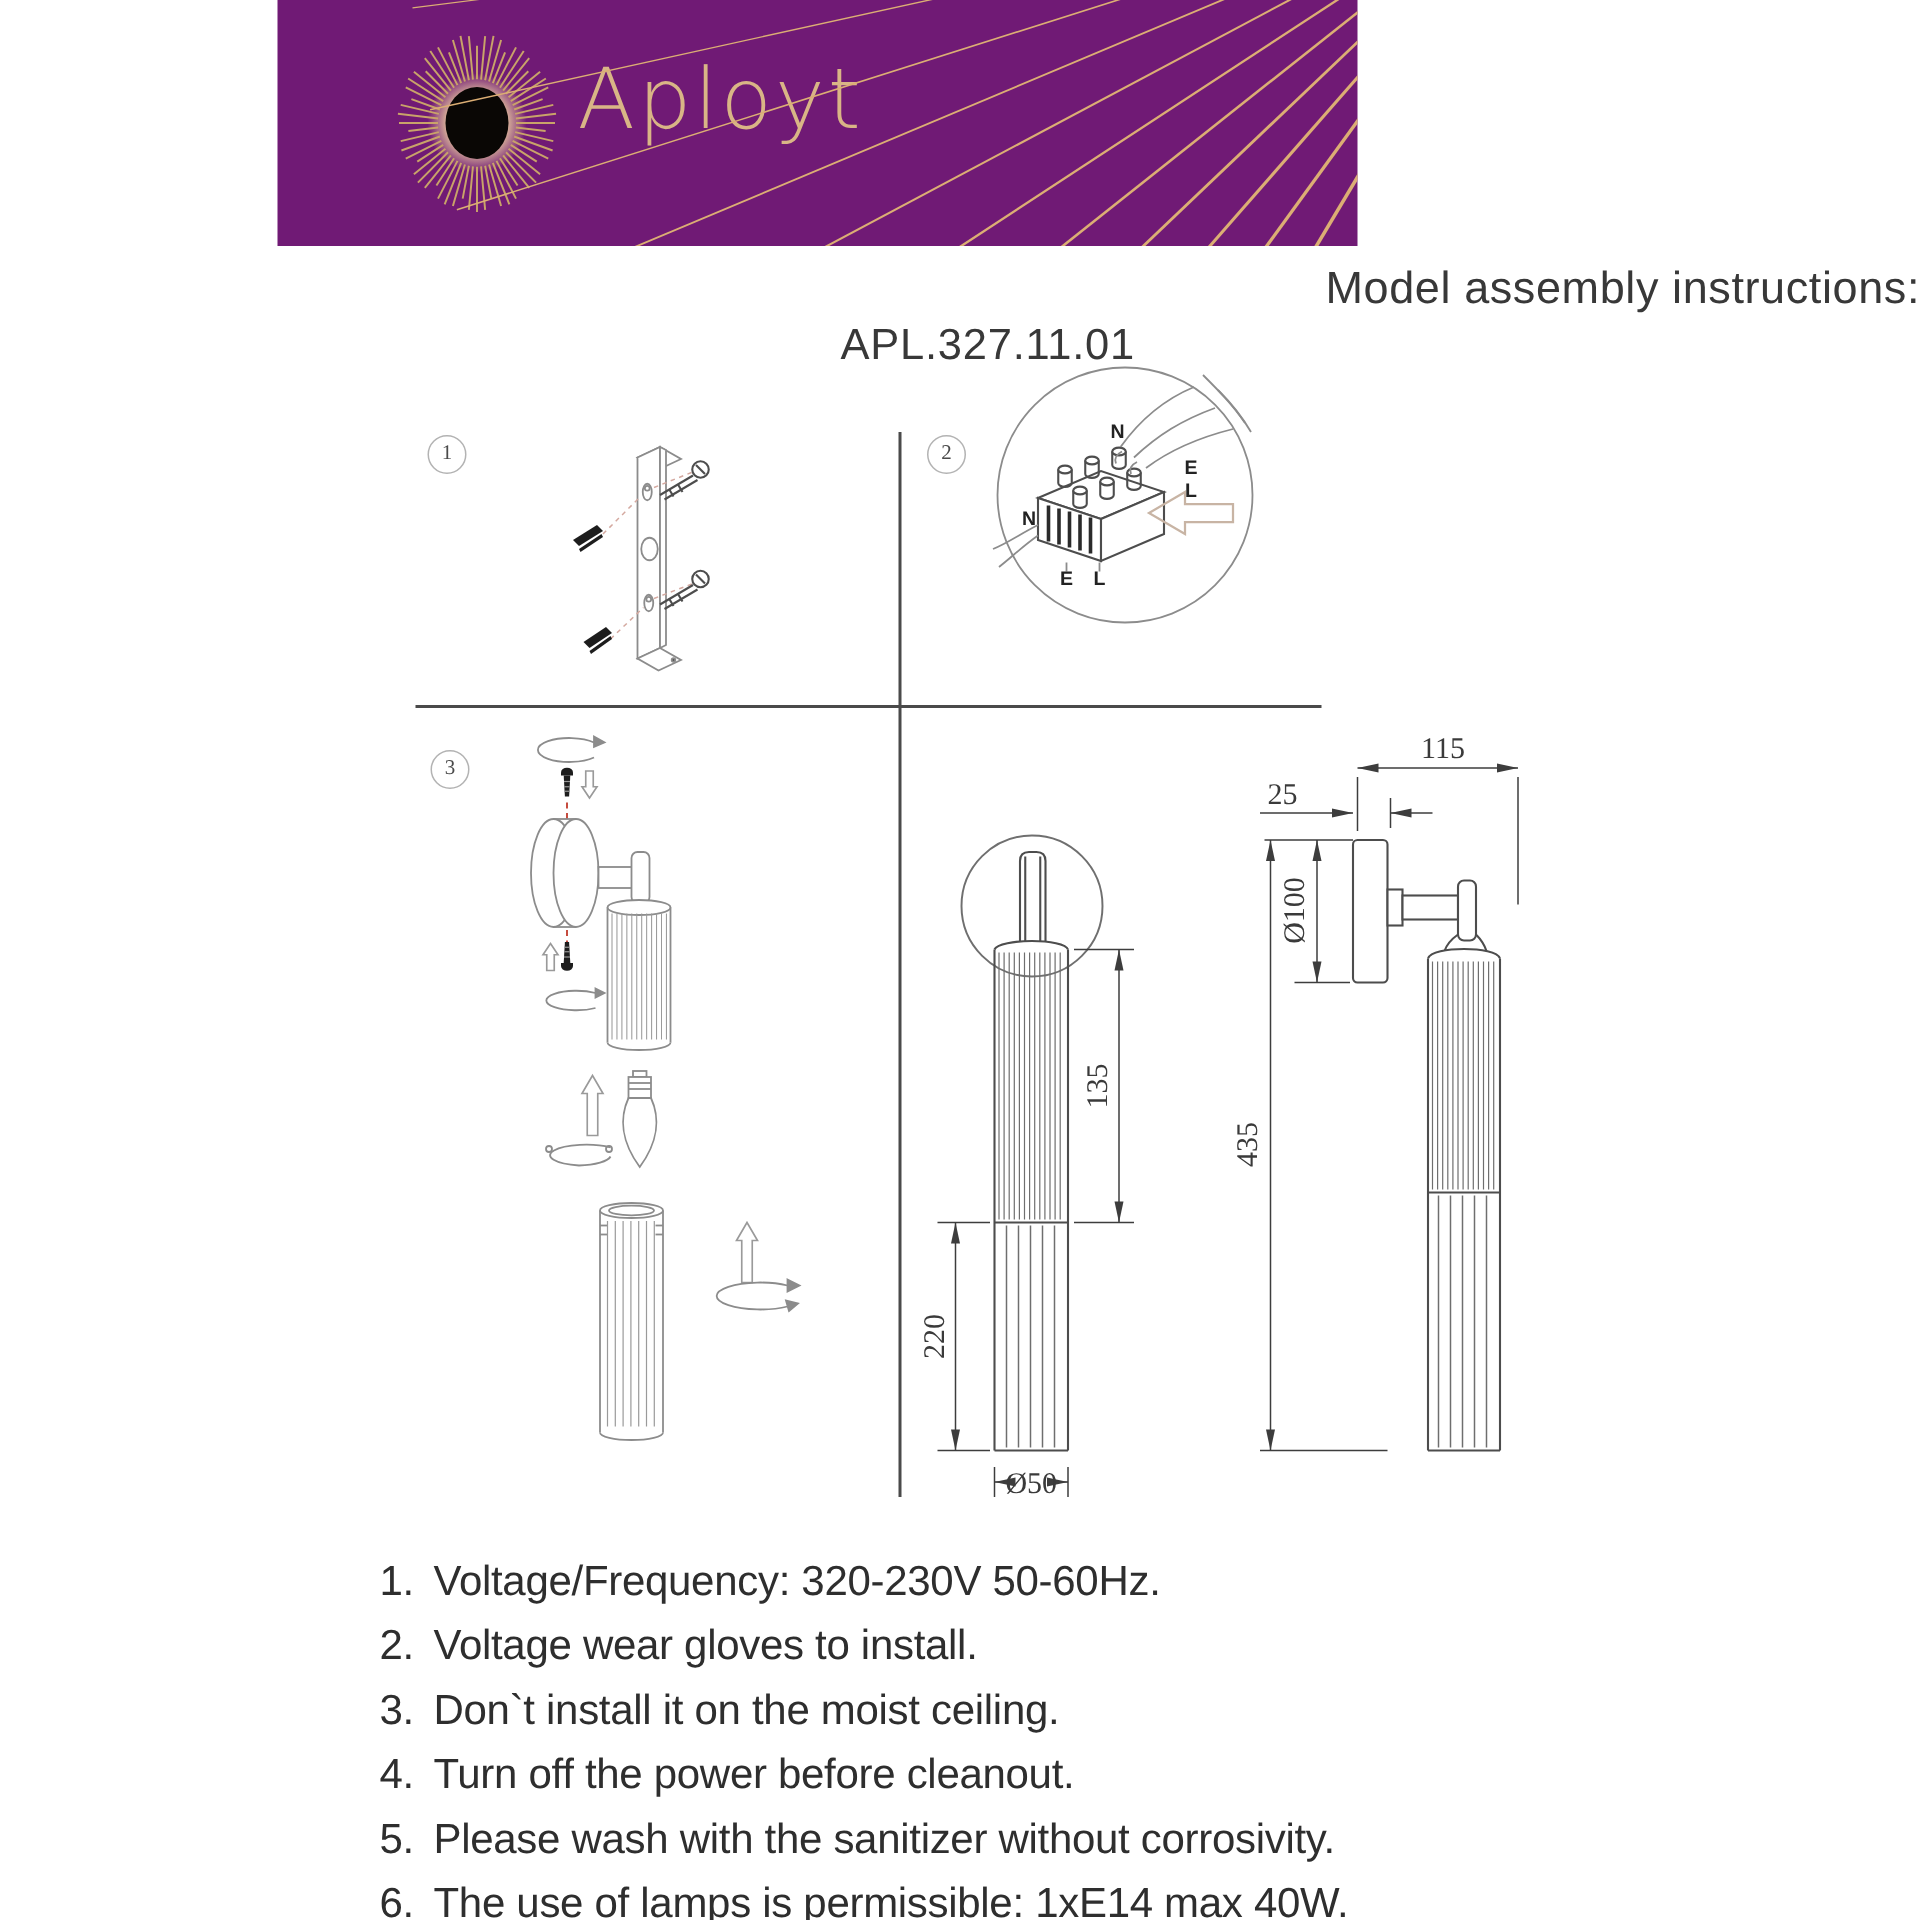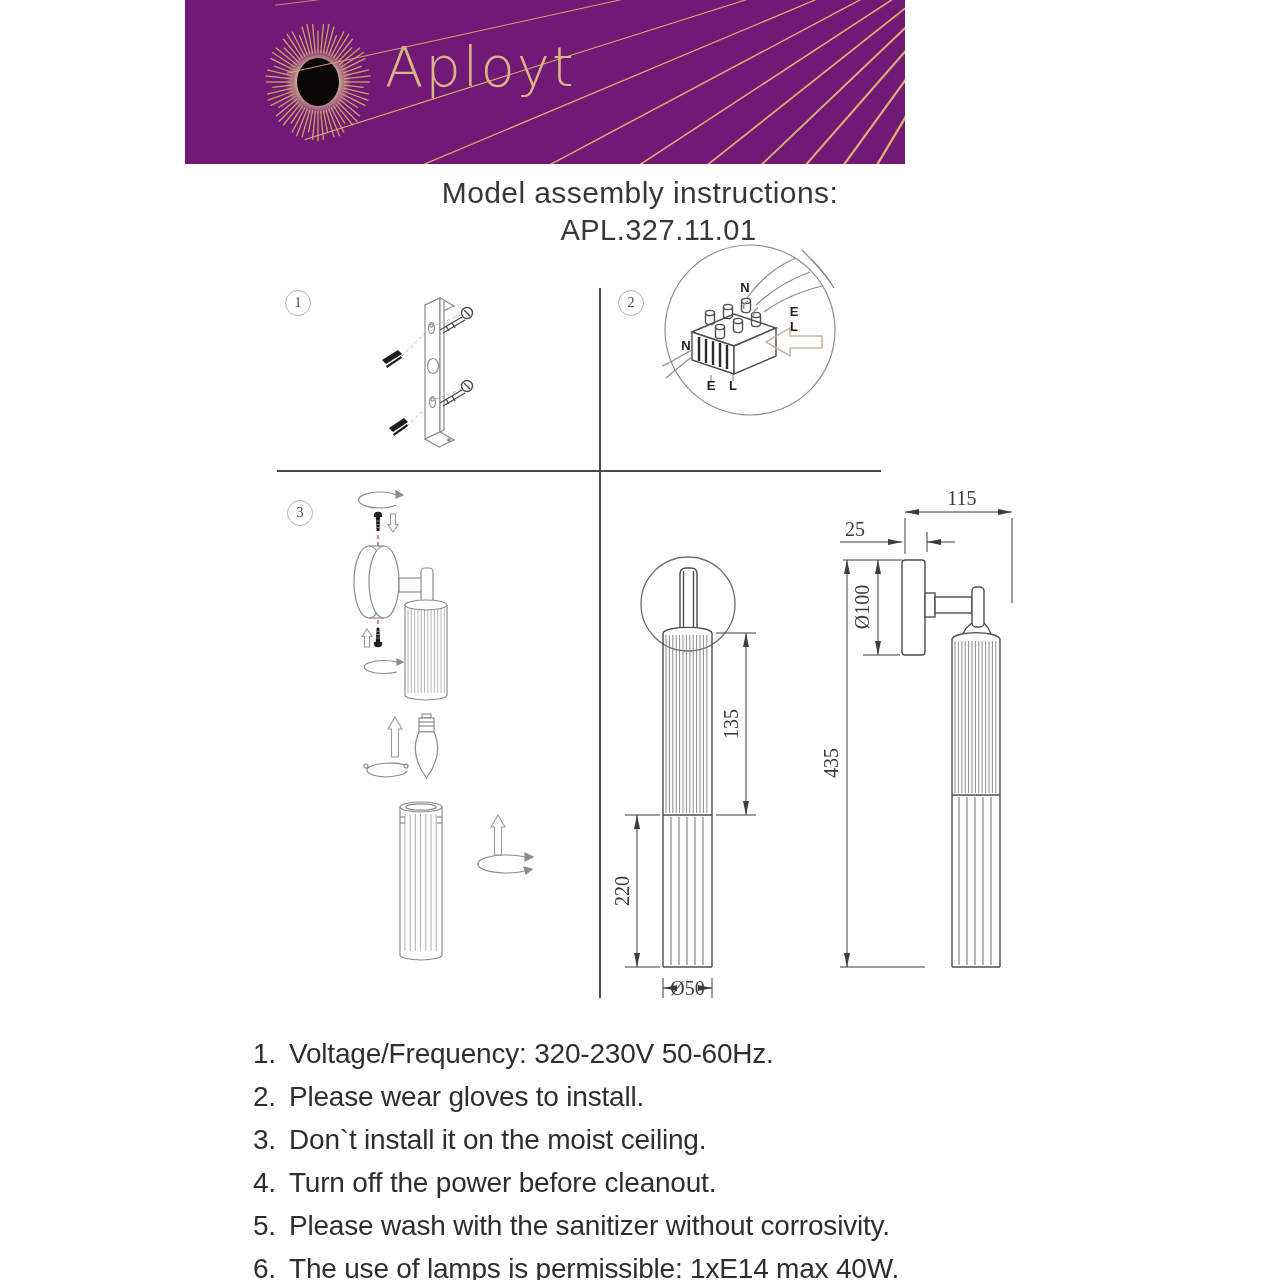--- a/index.html
+++ b/index.html
@@ -8,21 +8,21 @@
 
   
   .banner{position:absolute;left:185px;top:0;width:720px;height:164px;background:#701a75;overflow:hidden;}
   .logo-svg{position:absolute;left:56px;top:5px;}
   .brand{position:absolute;left:200px;top:34px;font-family:"DejaVu Sans",sans-serif;
          font-weight:200;font-size:56px;color:#d9b586;letter-spacing:2px;}
   .rays-svg{position:absolute;right:0;top:0;}
 
   
   .title-block{position:absolute;left:0;top:176px;width:1280px;text-align:center;color:#383838;}
-  .title-line1{font-size:30px;font-weight:500;letter-spacing:.4px;}
+  .title-line1{font-size:30px;font-weight:500;letter-spacing:.4px;text-align:right;}
   .title-line2{font-size:29px;font-weight:500;margin-top:4px;letter-spacing:.5px;padding-left:37px;}
 
   
   .diagram{position:absolute;left:0;top:0;width:1280px;height:1030px;}
   .divider-v{position:absolute;left:599px;top:288px;width:2px;height:710px;background:#4a4a4a;}
   .divider-h{position:absolute;left:277px;top:470px;width:604px;height:2px;background:#4a4a4a;}
   .badge{position:absolute;width:24px;height:24px;border:1.5px solid #b3b3b3;border-radius:50%;
          background:#fff;color:#4a4a4a;font-family:"Liberation Serif",serif;font-size:14px;
          display:flex;align-items:center;justify-content:center;}
   svg{position:absolute;overflow:visible;}
@@ -468,21 +468,21 @@
     </svg>
   </div>
 
   <ol class="instructions">
     <li>
       <span class="num">1.</span>
       <span class="txt">Voltage/Frequency: 320-230V 50-60Hz.</span>
     </li>
     <li>
       <span class="num">2.</span>
-      <span class="txt">Please wear gloves to install.</span>
+      <span class="txt">Voltage wear gloves to install.</span>
     </li>
     <li>
       <span class="num">3.</span>
       <span class="txt">Don`t install it on the moist ceiling.</span>
     </li>
     <li>
       <span class="num">4.</span>
       <span class="txt">Turn off the power before cleanout.</span>
     </li>
     <li>

